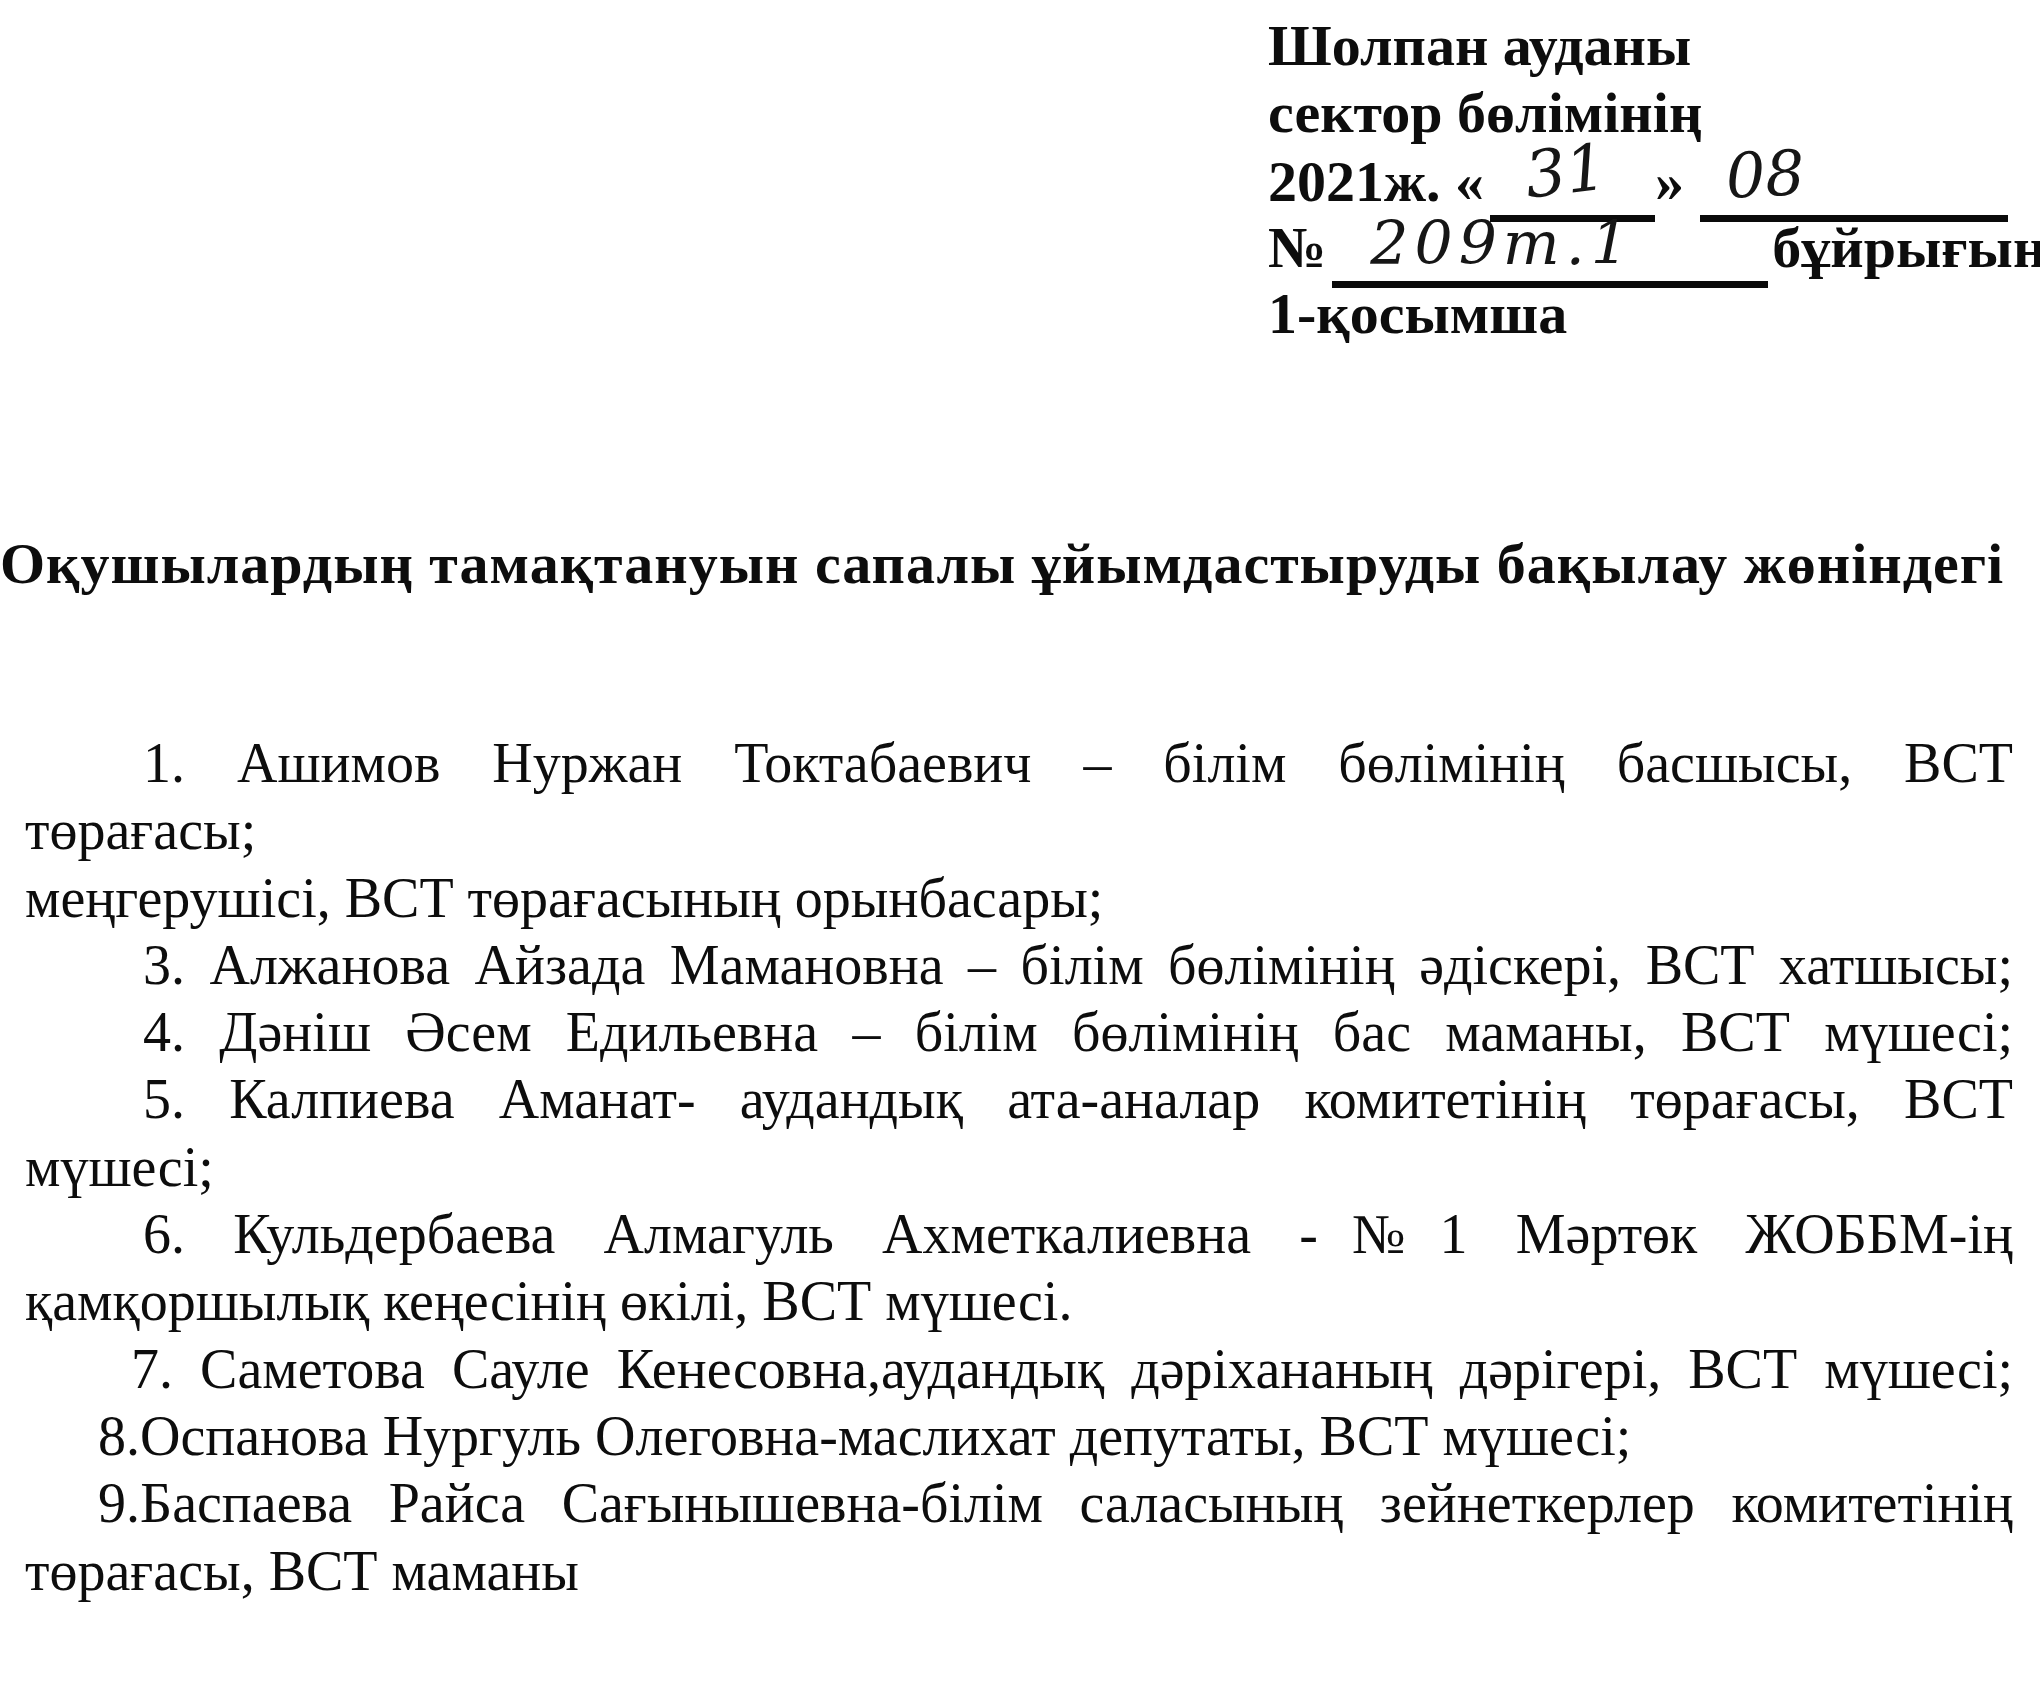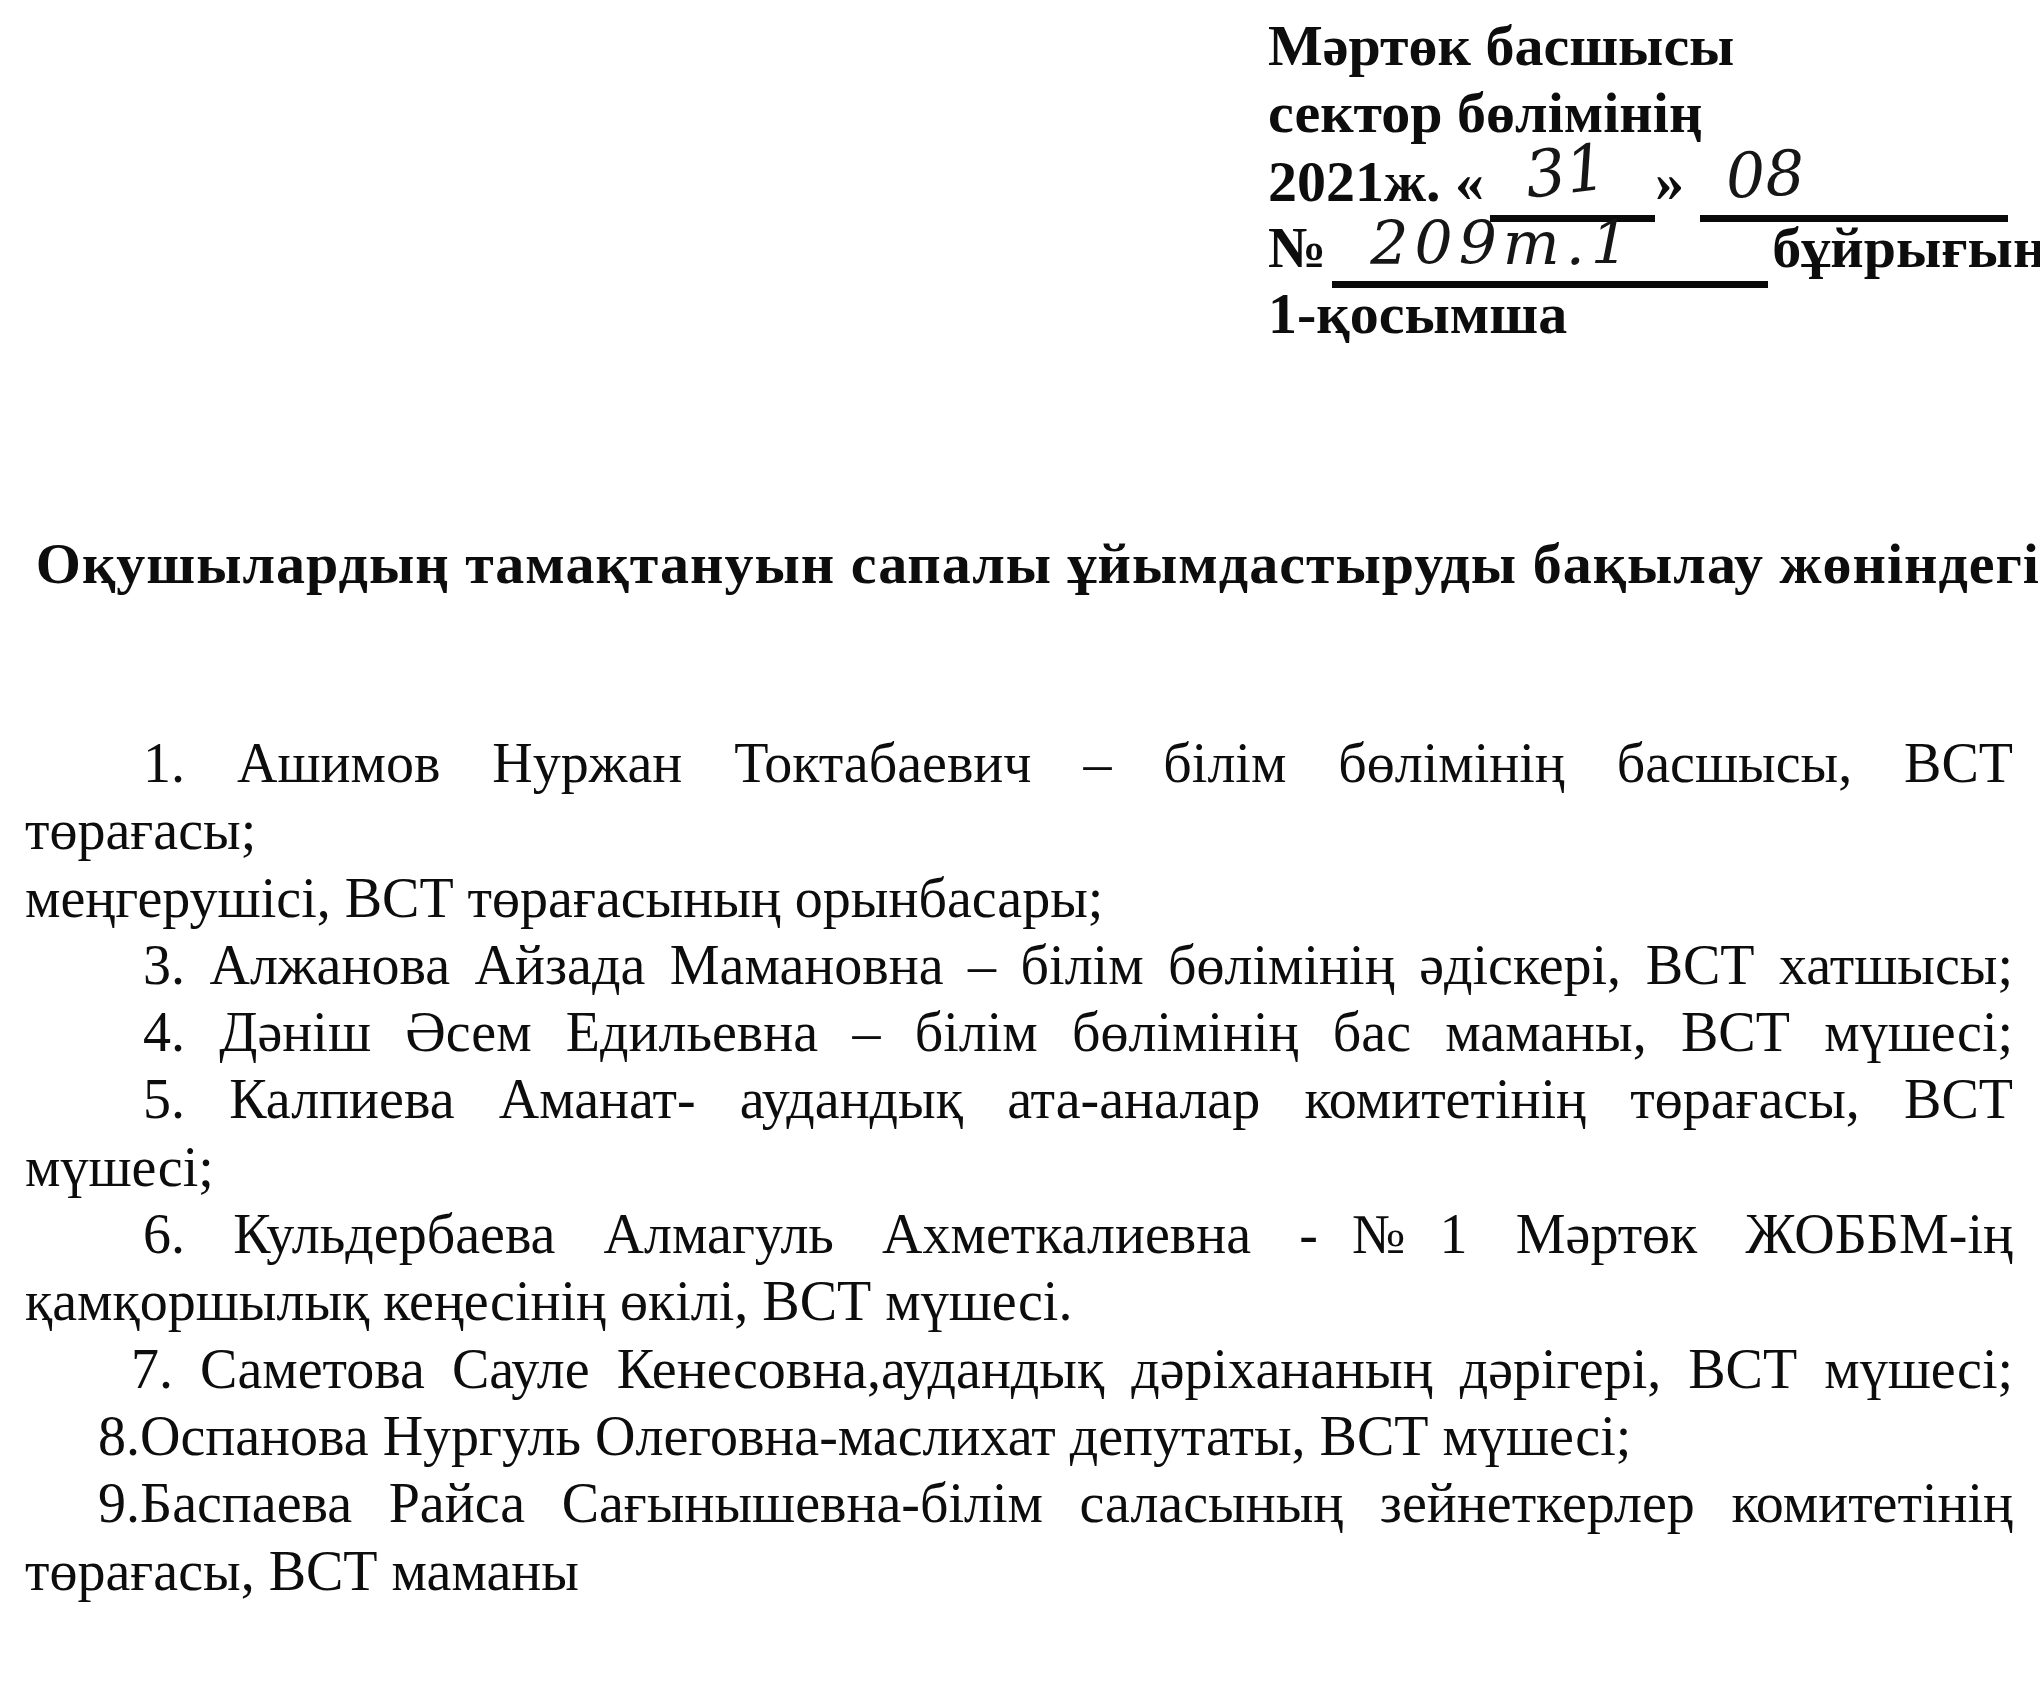--- a/index.html
+++ b/index.html
@@ -44,21 +44,21 @@
   .hand-month { font-size: 62px; margin-left: 26px; transform: rotate(-3deg) translateY(-5px); }
   .hand-num   { font-size: 60px; margin-left: 38px; letter-spacing: 6px; transform: translateY(-3px); text-align: center; }
 
   
   .title {
     position: absolute;
     left: 0;
     top: 530px;
     width: 100%;
     margin: 0;
-    text-align: right;
+    text-align: left;
     font-weight: 700;
     font-size: 58px;
     line-height: 67px;
     letter-spacing: 1px;
   }
 
   
   .bodytext {
     position: absolute;
     left: 25px;
@@ -73,21 +73,21 @@
   .ind1 { text-indent: 118px; }
   .ind2 { text-indent: 106px; }
   .ind3 { text-indent: 73px; }
 </style>
 </head>
 <body>
 
 <div class="page">
 
   <header class="hdr">
-    <div class="hline">Мәртөк басшысы</div>
+    <div class="hline">Шолпан ауданы</div>
     <div class="hline">сектор бөлімінің</div>
     <div class="hline"><span>2021ж. «</span><span class="blank b1"><span class="hand hand-day">31</span></span><span>»</span><span class="blank b2"><span class="hand hand-month">08</span></span></div>
     <div class="hline"><span>№</span><span class="blank b3"><span class="hand hand-num">209т.1</span></span><span>бұйрығына</span></div>
     <div class="hline">1-қосымша</div>
   </header>
 
   <h1 class="title">
     <div>Оқушылардың тамақтануын сапалы ұйымдастыруды бақылау жөніндегі</div>
   </h1>
 

